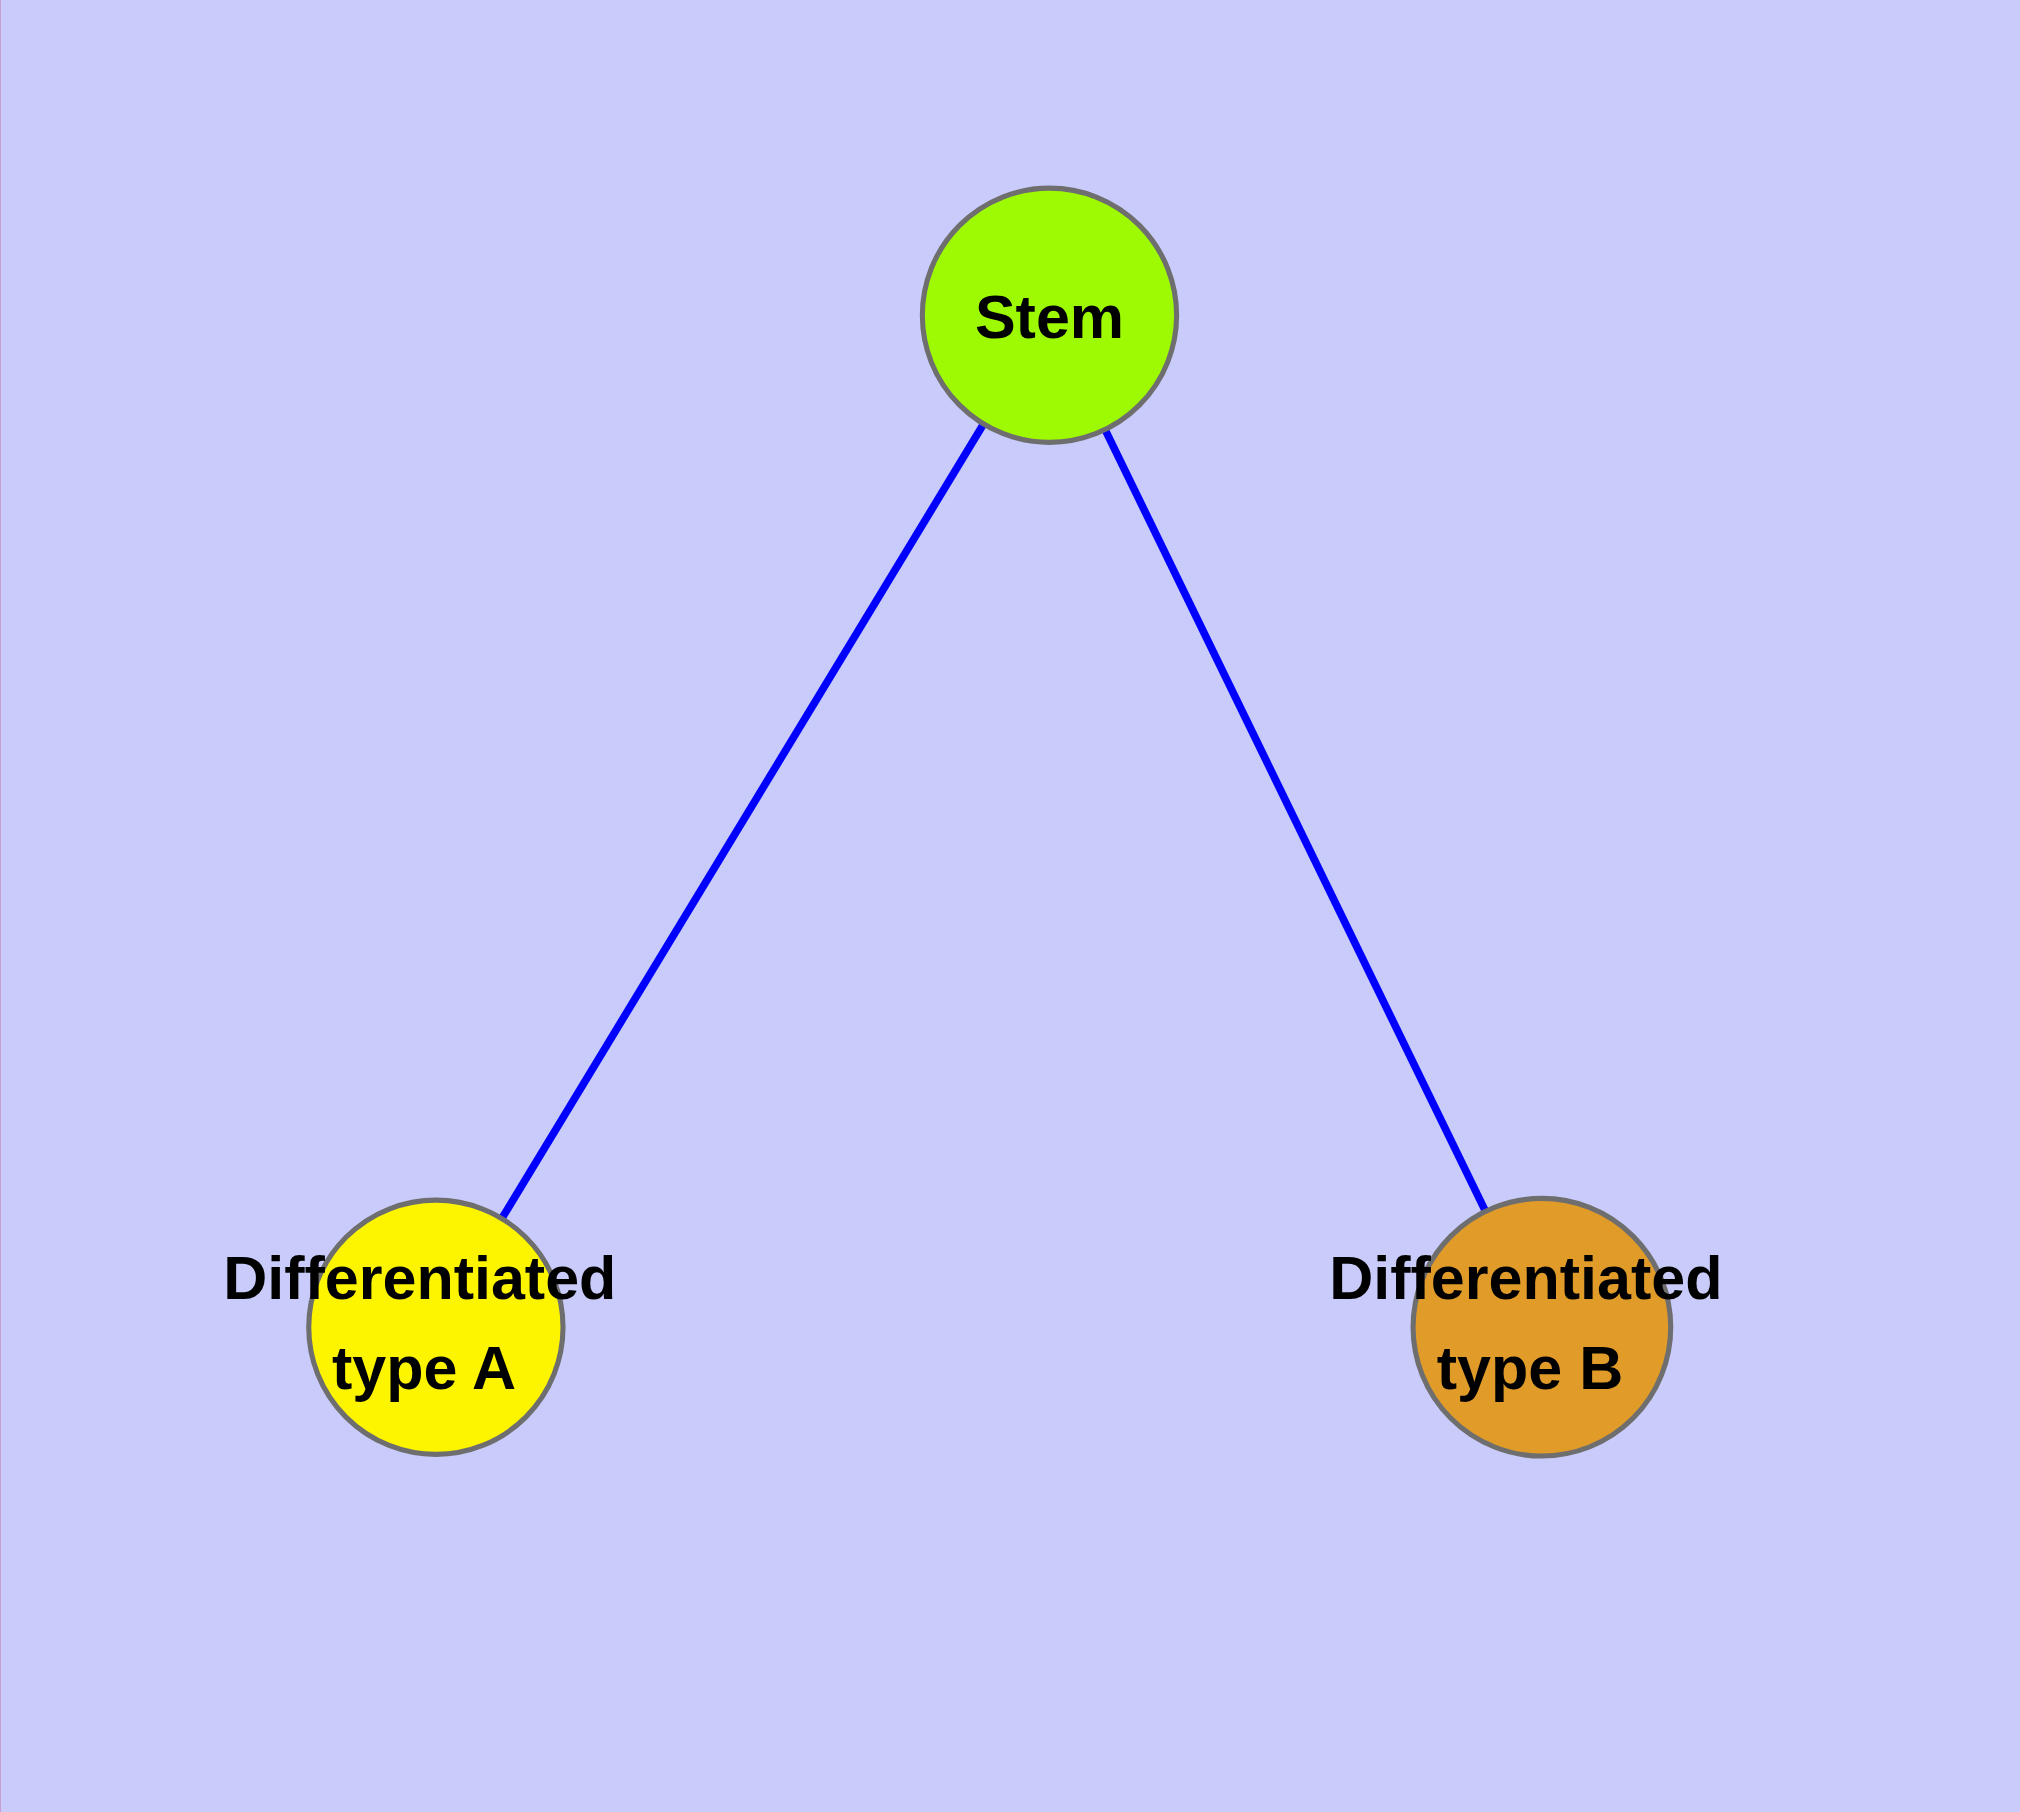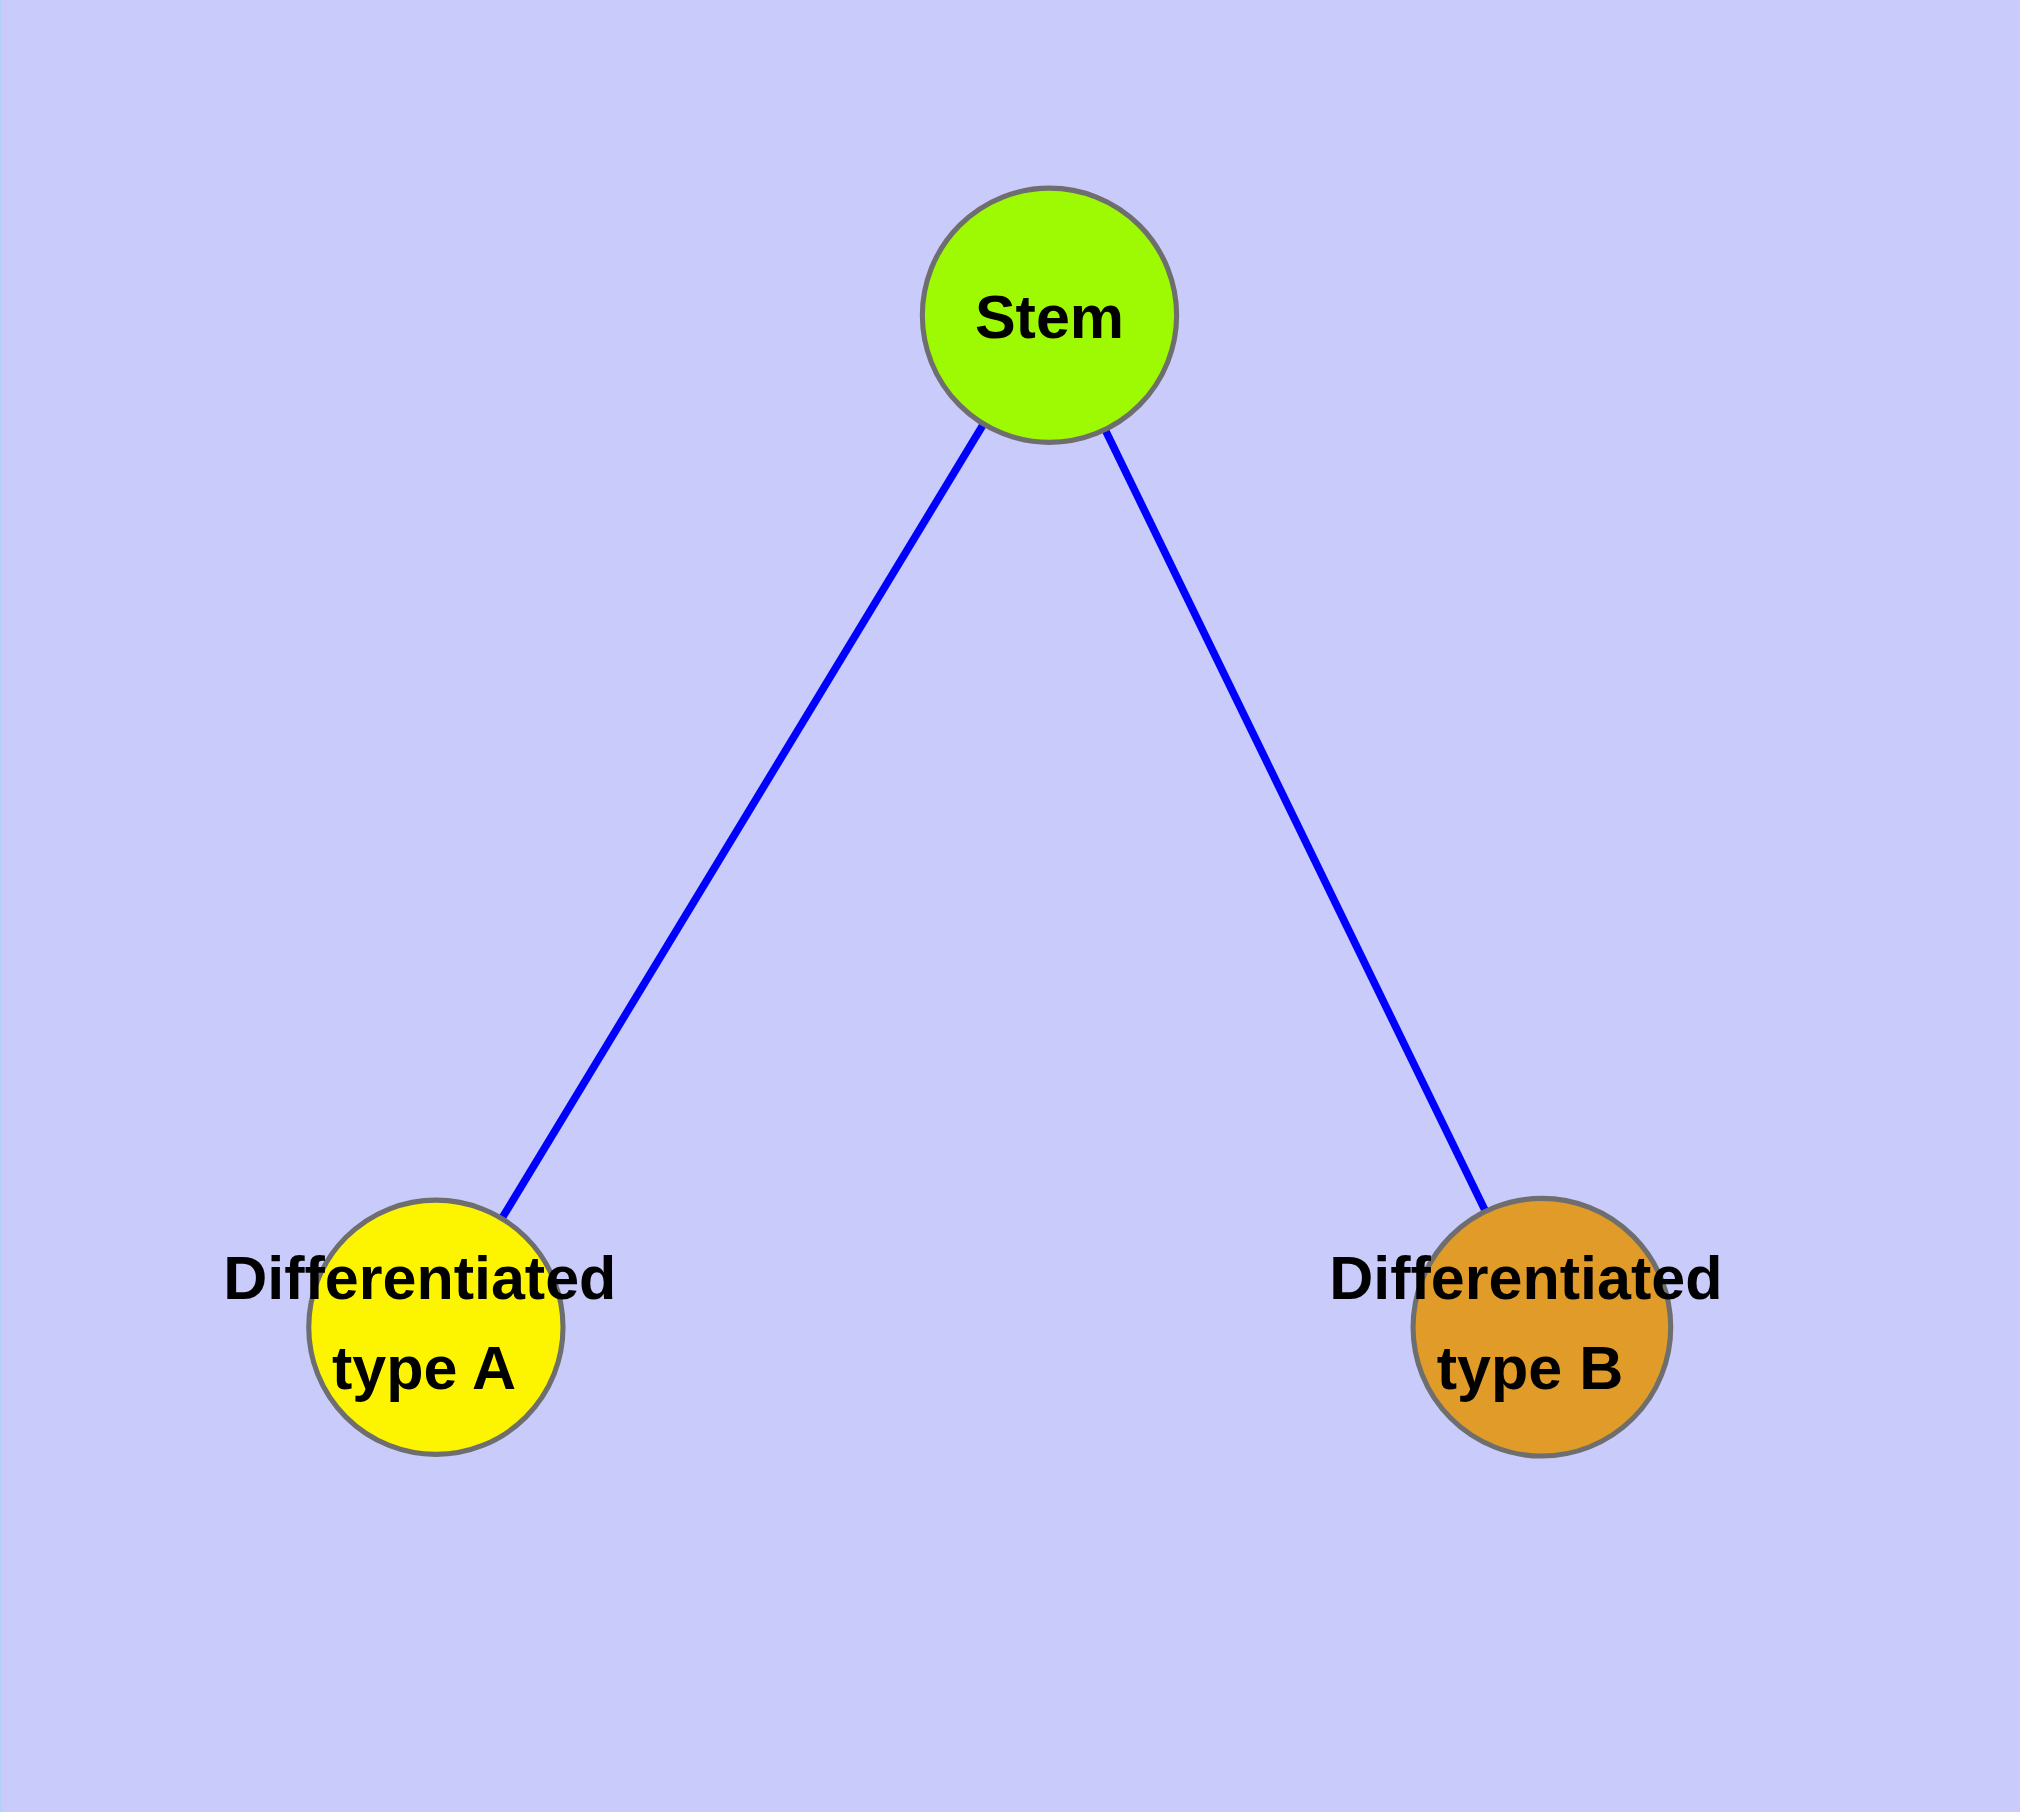--- a/index.html
+++ b/index.html
@@ -26,21 +26,21 @@
   .node-label {
     font-family: "Liberation Sans", sans-serif;
     font-weight: bold;
     fill: #000000;
     dominant-baseline: middle;
   }
 </style>
 </head>
 <body>
 
-<div id="canvas" style="width: 2021px; height: 1812px; background: #5eead4;">
+<div id="canvas" style="width: 2021px; height: 1812px; background: #be185d;">
   <svg id="graph-svg" viewBox="0 0 2384 2138">
 
     <rect x="0" y="0" width="2384" height="2138" fill="#c9cbfa"></rect>
 
     <g>
       <line x1="1161.2631598185453" y1="498.5521922329514" x2="590.7368401814547" y2="1439.4478077670485" stroke="#0000ff" stroke-width="9" stroke-linecap="butt"></line>
       <line x1="1302.7571055234205" y1="505.0808674612117" x2="1753.367798455993" y2="1431.120742437961" stroke="#0000ff" stroke-width="9" stroke-linecap="butt"></line>
     </g>
 
     <g>

